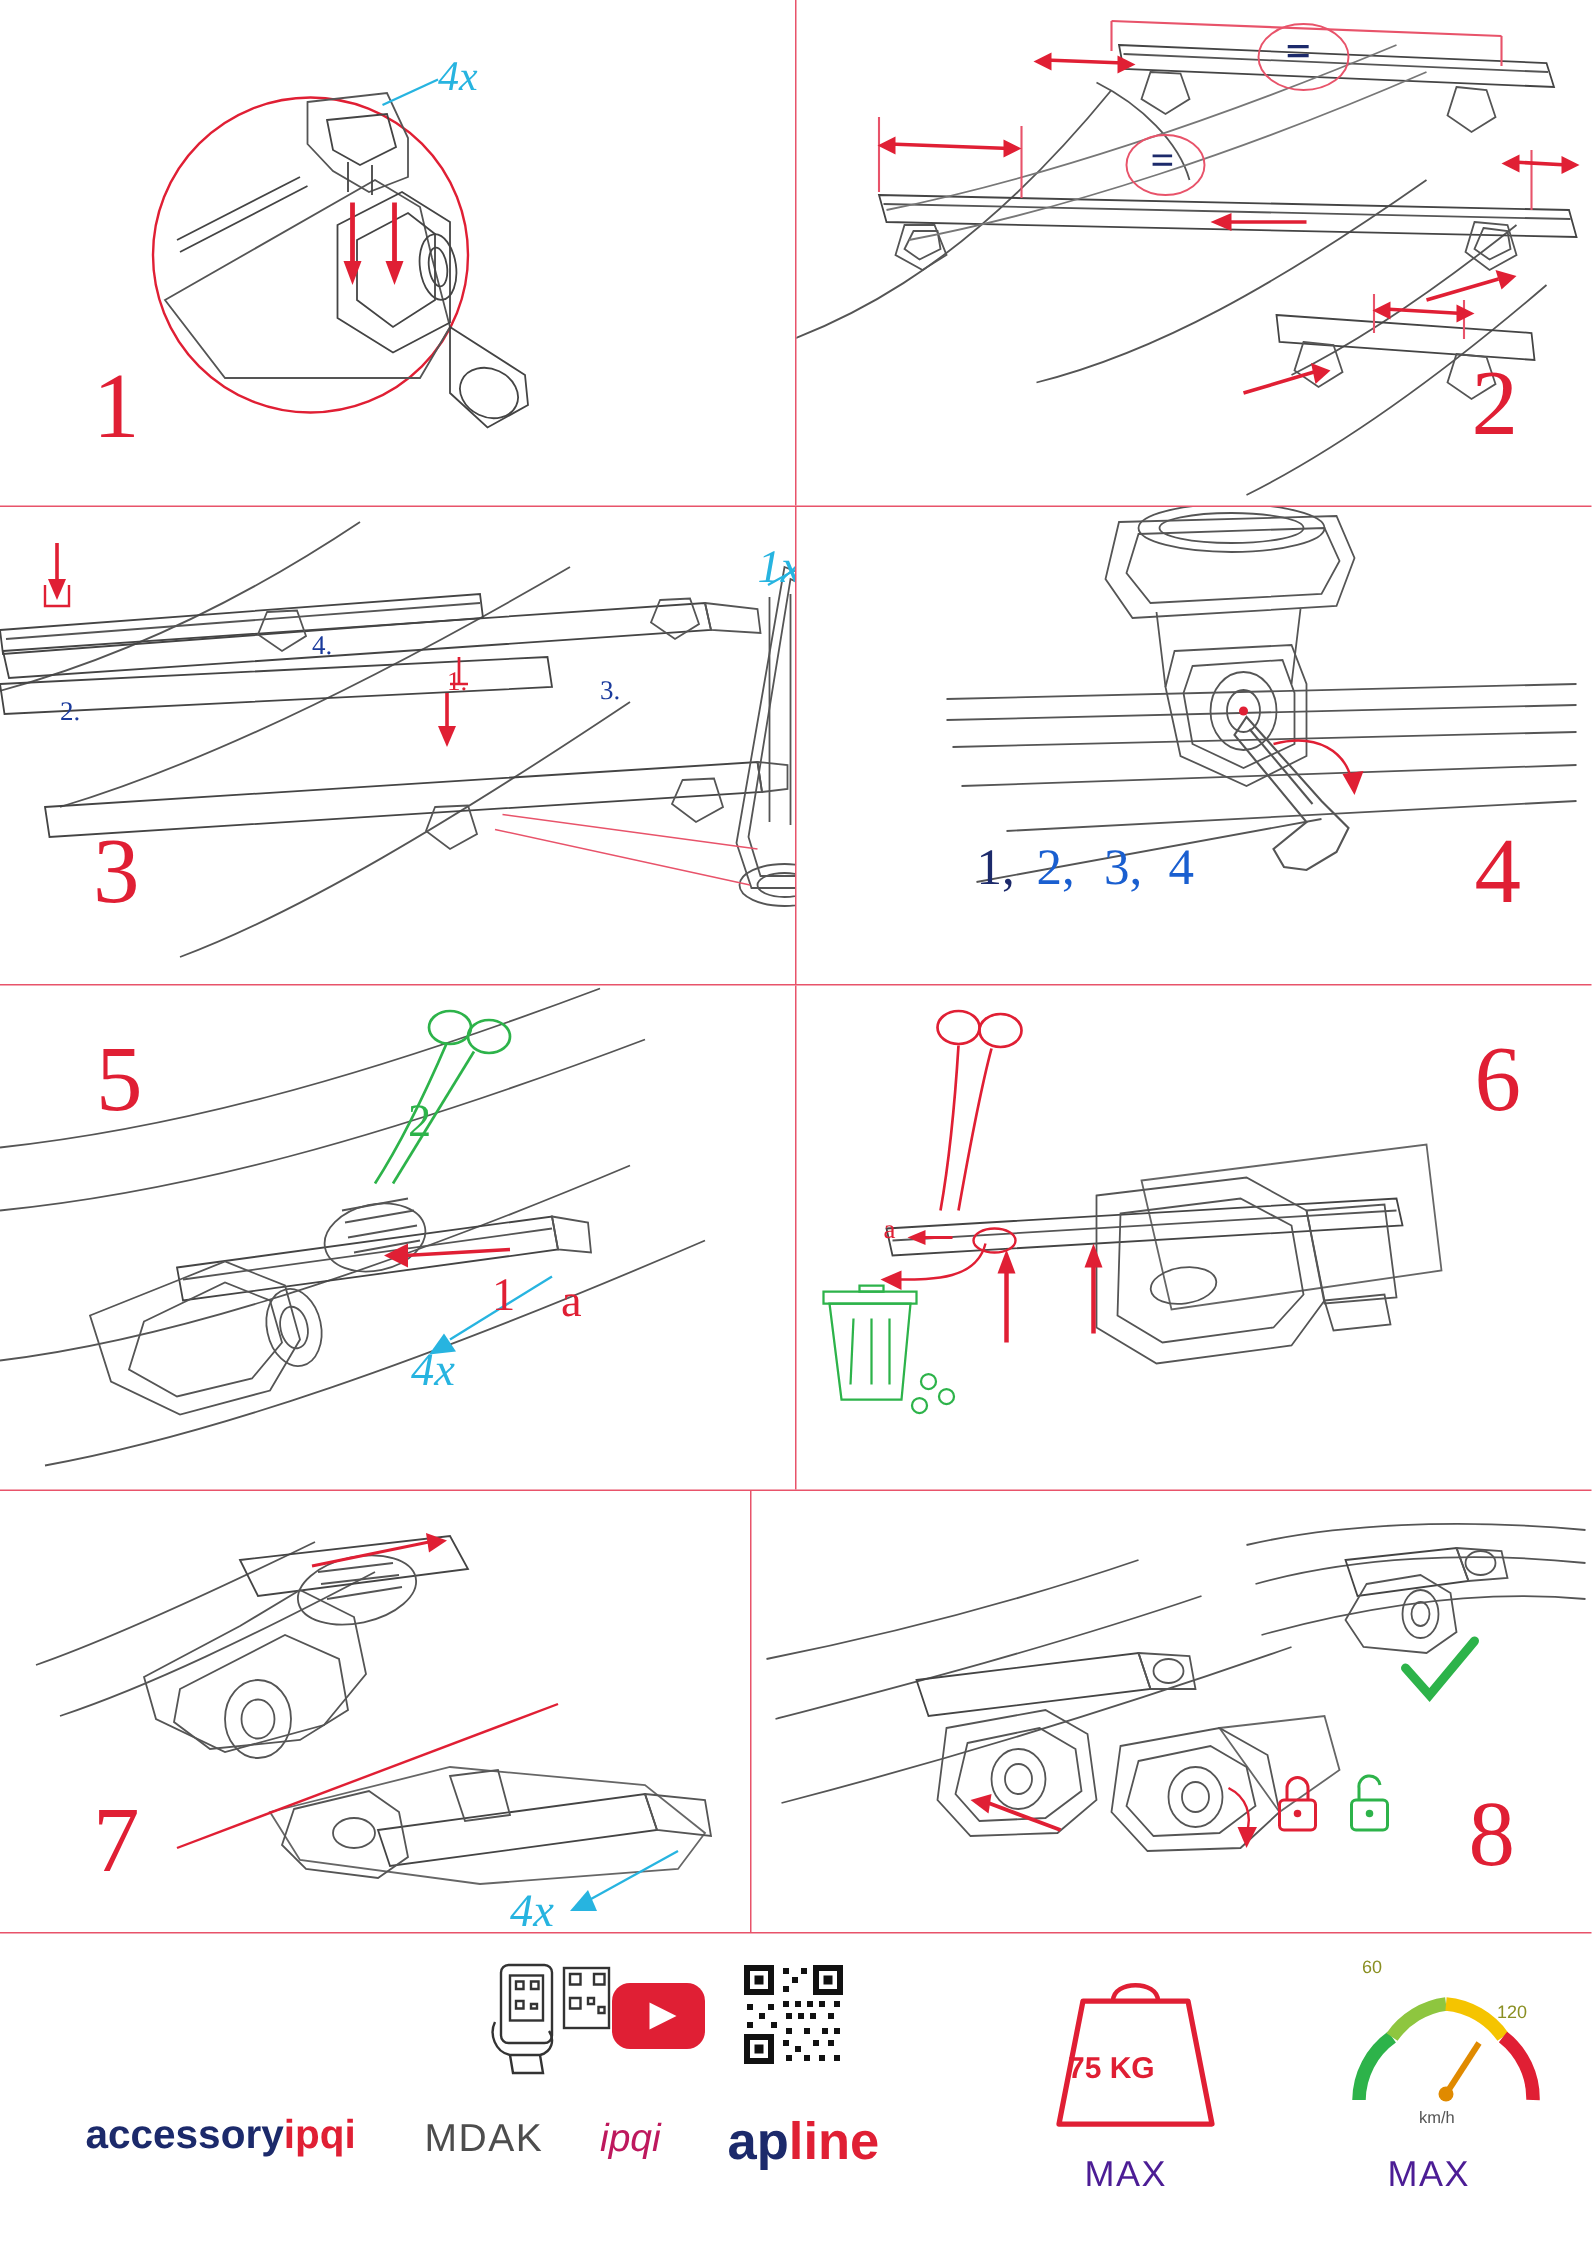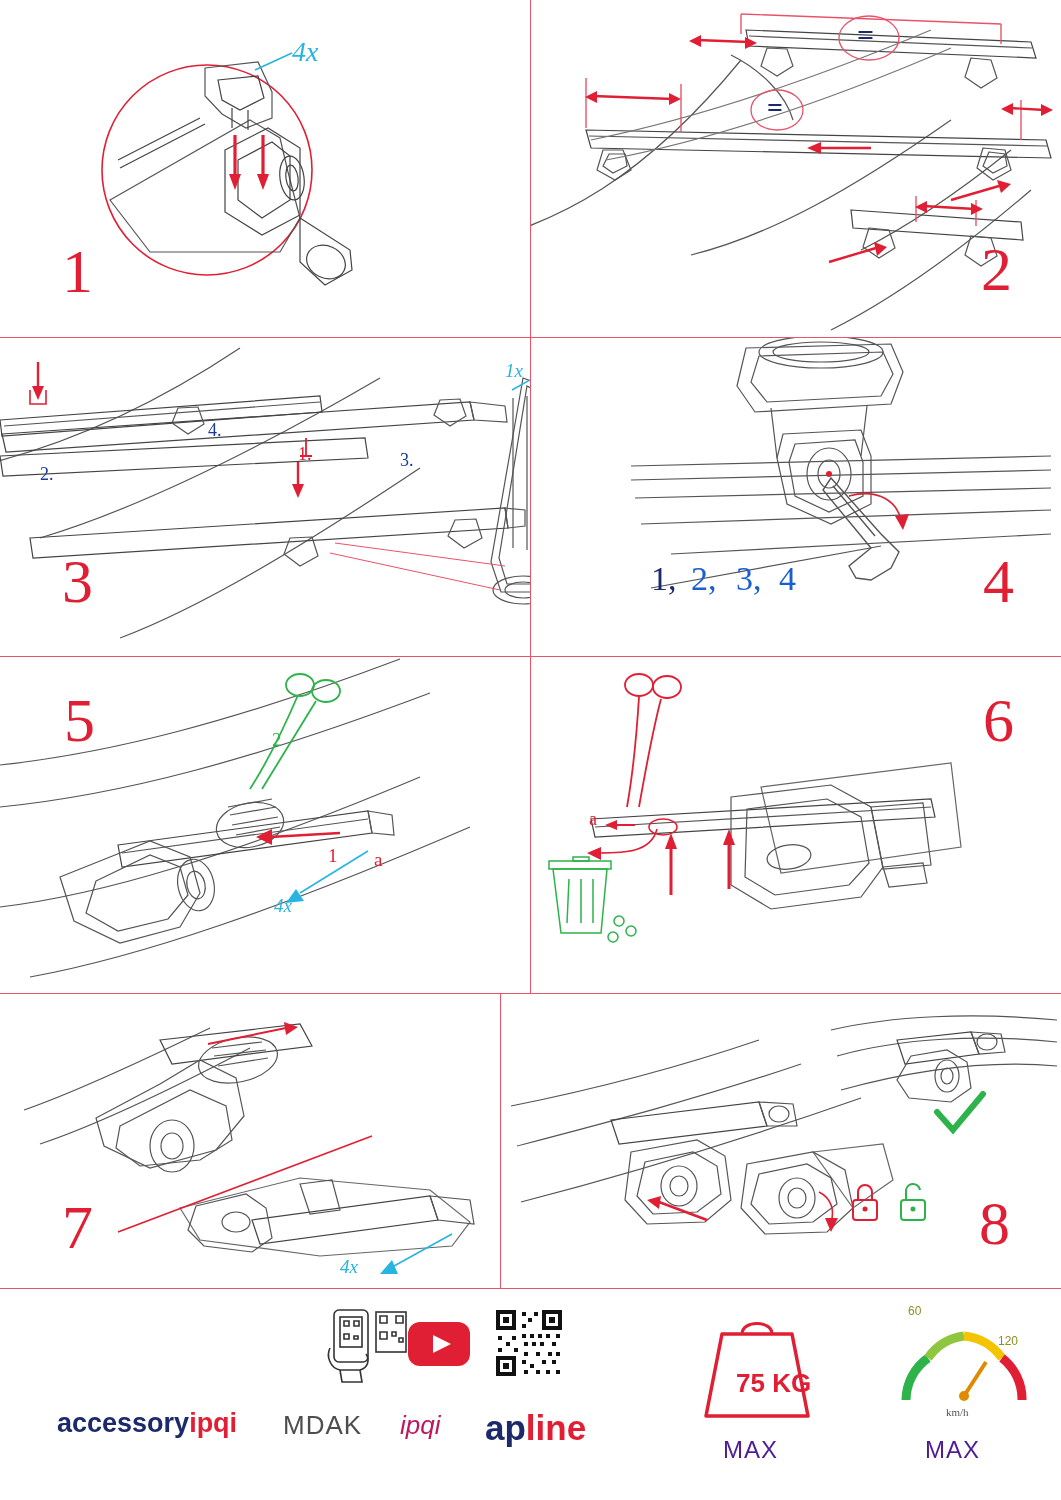--- a/index.html
+++ b/index.html
@@ -12,36 +12,36 @@
   .vr{position:absolute;width:1px;background:#e8536a;}
 
   .panel{position:absolute;overflow:hidden;}
   .stepnum{position:absolute;font-family:"Liberation Serif",serif;color:#e01f34;font-size:62px;line-height:1;font-weight:400;letter-spacing:-1px;}
 
   .cyan{color:#27b4e0;font-style:italic;}
   .red{color:#e01f34;}
   .blue{color:#1a3a9c;}
   .green{color:#2db34a;}
 
-  .lbl{position:absolute;font-family:"Liberation Serif",serif;font-size:19px;}
+  .lbl{position:absolute;font-family:"Liberation Serif",serif;font-size:31px;}
   .lbl.sm{font-size:18px;}
   svg{position:absolute;left:0;top:0;overflow:visible;}
 
   
   .footer{position:absolute;left:0;top:1290px;width:1061px;height:210px;}
   .brand{position:absolute;left:55px;top:48px;font-family:"Liberation Sans",sans-serif;font-size:54px;font-weight:700;color:#1c2a6b;letter-spacing:1px;}
   .brandsub{position:absolute;left:57px;top:118px;font-size:27px;font-weight:700;color:#1c2a6b;}
   .brandsub .p{color:#e01f34;}
   .mdak{position:absolute;left:283px;top:120px;font-size:26px;font-weight:400;color:#4d4d4d;letter-spacing:1px;}
   .ipqi{position:absolute;left:400px;top:120px;font-size:26px;color:#be185d;font-style:italic;}
   .apline{position:absolute;left:485px;top:118px;font-size:35px;font-weight:600;color:#1c2a6b;}
   .apline .l{color:#e01f34;}
   .maxlbl{position:absolute;font-size:24px;font-weight:400;color:#4c1d95;letter-spacing:1px;}
   .kgtxt{position:absolute;font-family:"Liberation Sans",sans-serif;font-size:27px;font-weight:700;color:#e01f34;}
-  .speedtxt{position:absolute;font-size:11px;color:#555;font-family:Liberation Serif, serif;}
+  .speedtxt{position:absolute;font-size:11px;color:#555;}
   .spnum{position:absolute;font-size:12px;color:#8a8f22;}
 </style>
 </head>
 <body>
 
 <div class="sheet">
 
   <div class="hr" style="top:337px;"></div>
   <div class="hr" style="top:656px;"></div>
   <div class="hr" style="top:993px;"></div>
@@ -534,21 +534,21 @@
           <rect x="62" y="62" width="4" height="4"></rect>
       </g>
     </svg>
 
     <svg width="170" height="120" style="left:672px;top:22px;">
       <g fill="none" stroke="#e01f34" stroke-width="3.5">
         <path d="M34 104 L50 22 L120 22 L136 104 Z" stroke-linejoin="round"></path>
         <path d="M70 22 C70 8 100 8 100 22" stroke-width="3"></path>
       </g>
     </svg>
-    <div class="kgtxt" style="left:712px;top:78px;font-size:26px;padding-left:24px;">75 KG</div>
+    <div class="kgtxt" style="left:712px;top:78px;font-size:20px;">75 KG</div>
     <div class="maxlbl" style="left:723px;top:146px;">MAX</div>
 
     <svg width="150" height="120" style="left:890px;top:14px;">
       <g fill="none" stroke-width="9" stroke-linecap="butt">
         <path d="M16 96 A52 52 0 0 1 38 54" stroke="#2db34a"></path>
         <path d="M38 54 A52 52 0 0 1 74 32" stroke="#8ec63f"></path>
         <path d="M74 32 A52 52 0 0 1 112 54" stroke="#f5c400"></path>
         <path d="M112 54 A52 52 0 0 1 132 96" stroke="#e01f34"></path>
       </g>
       <g stroke="#e08a00" stroke-width="4" fill="none">

